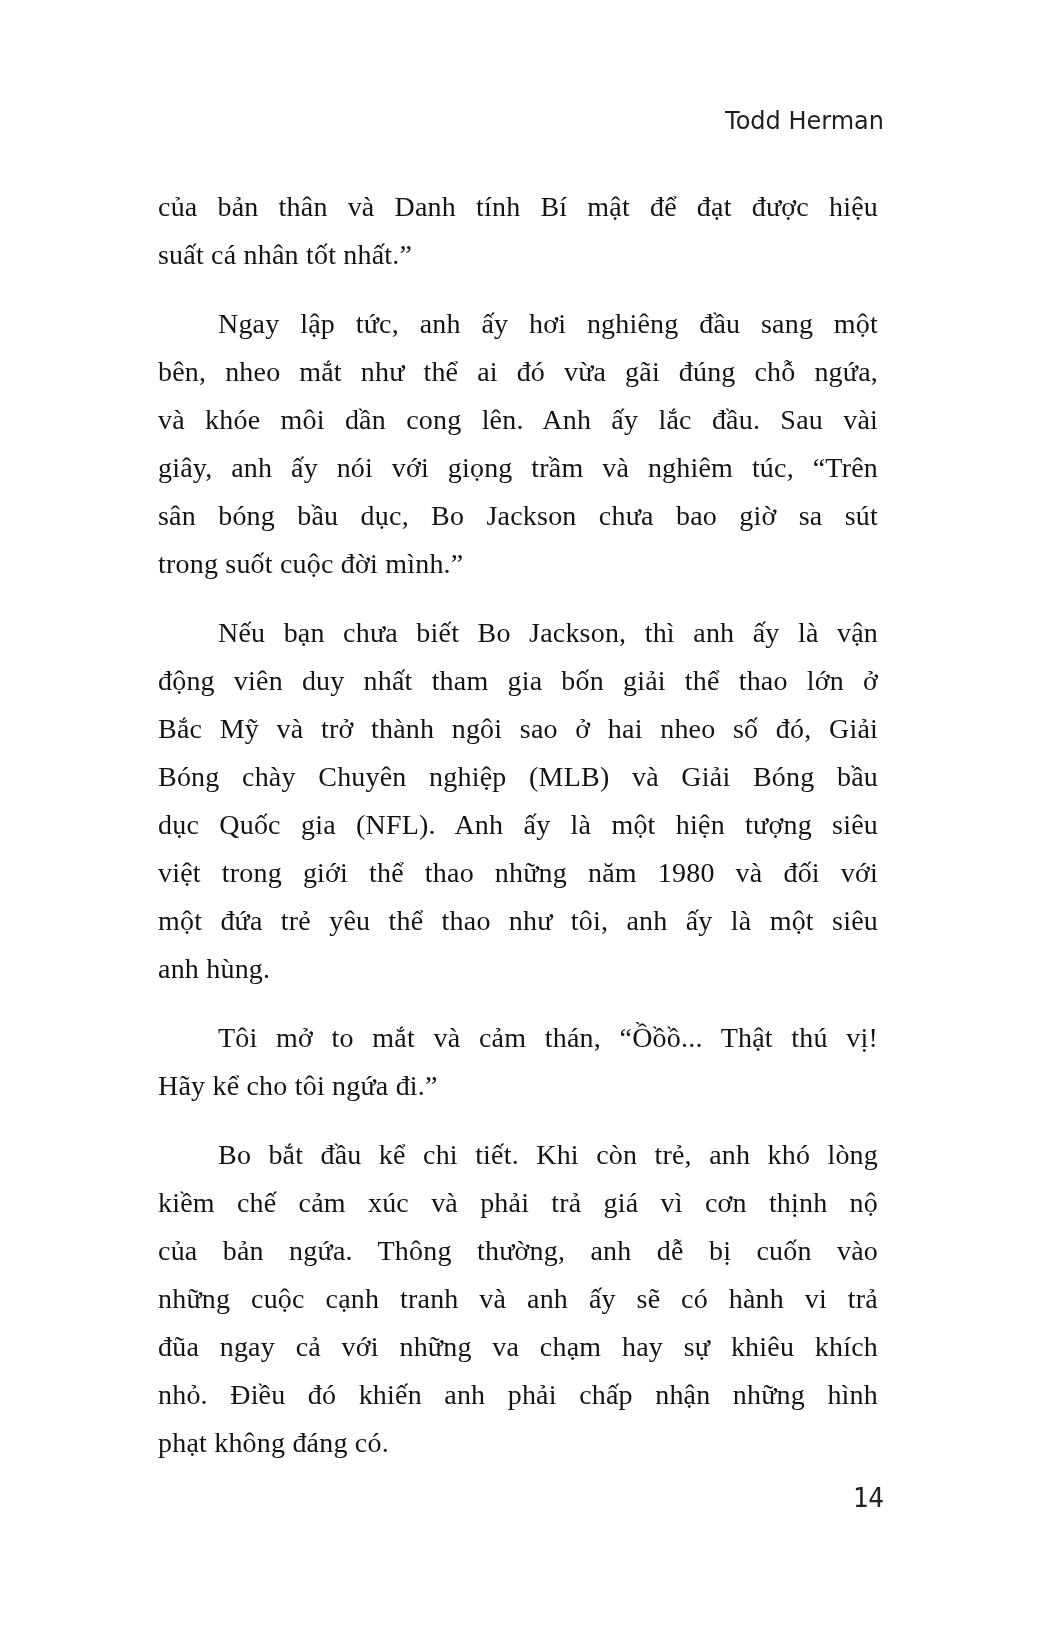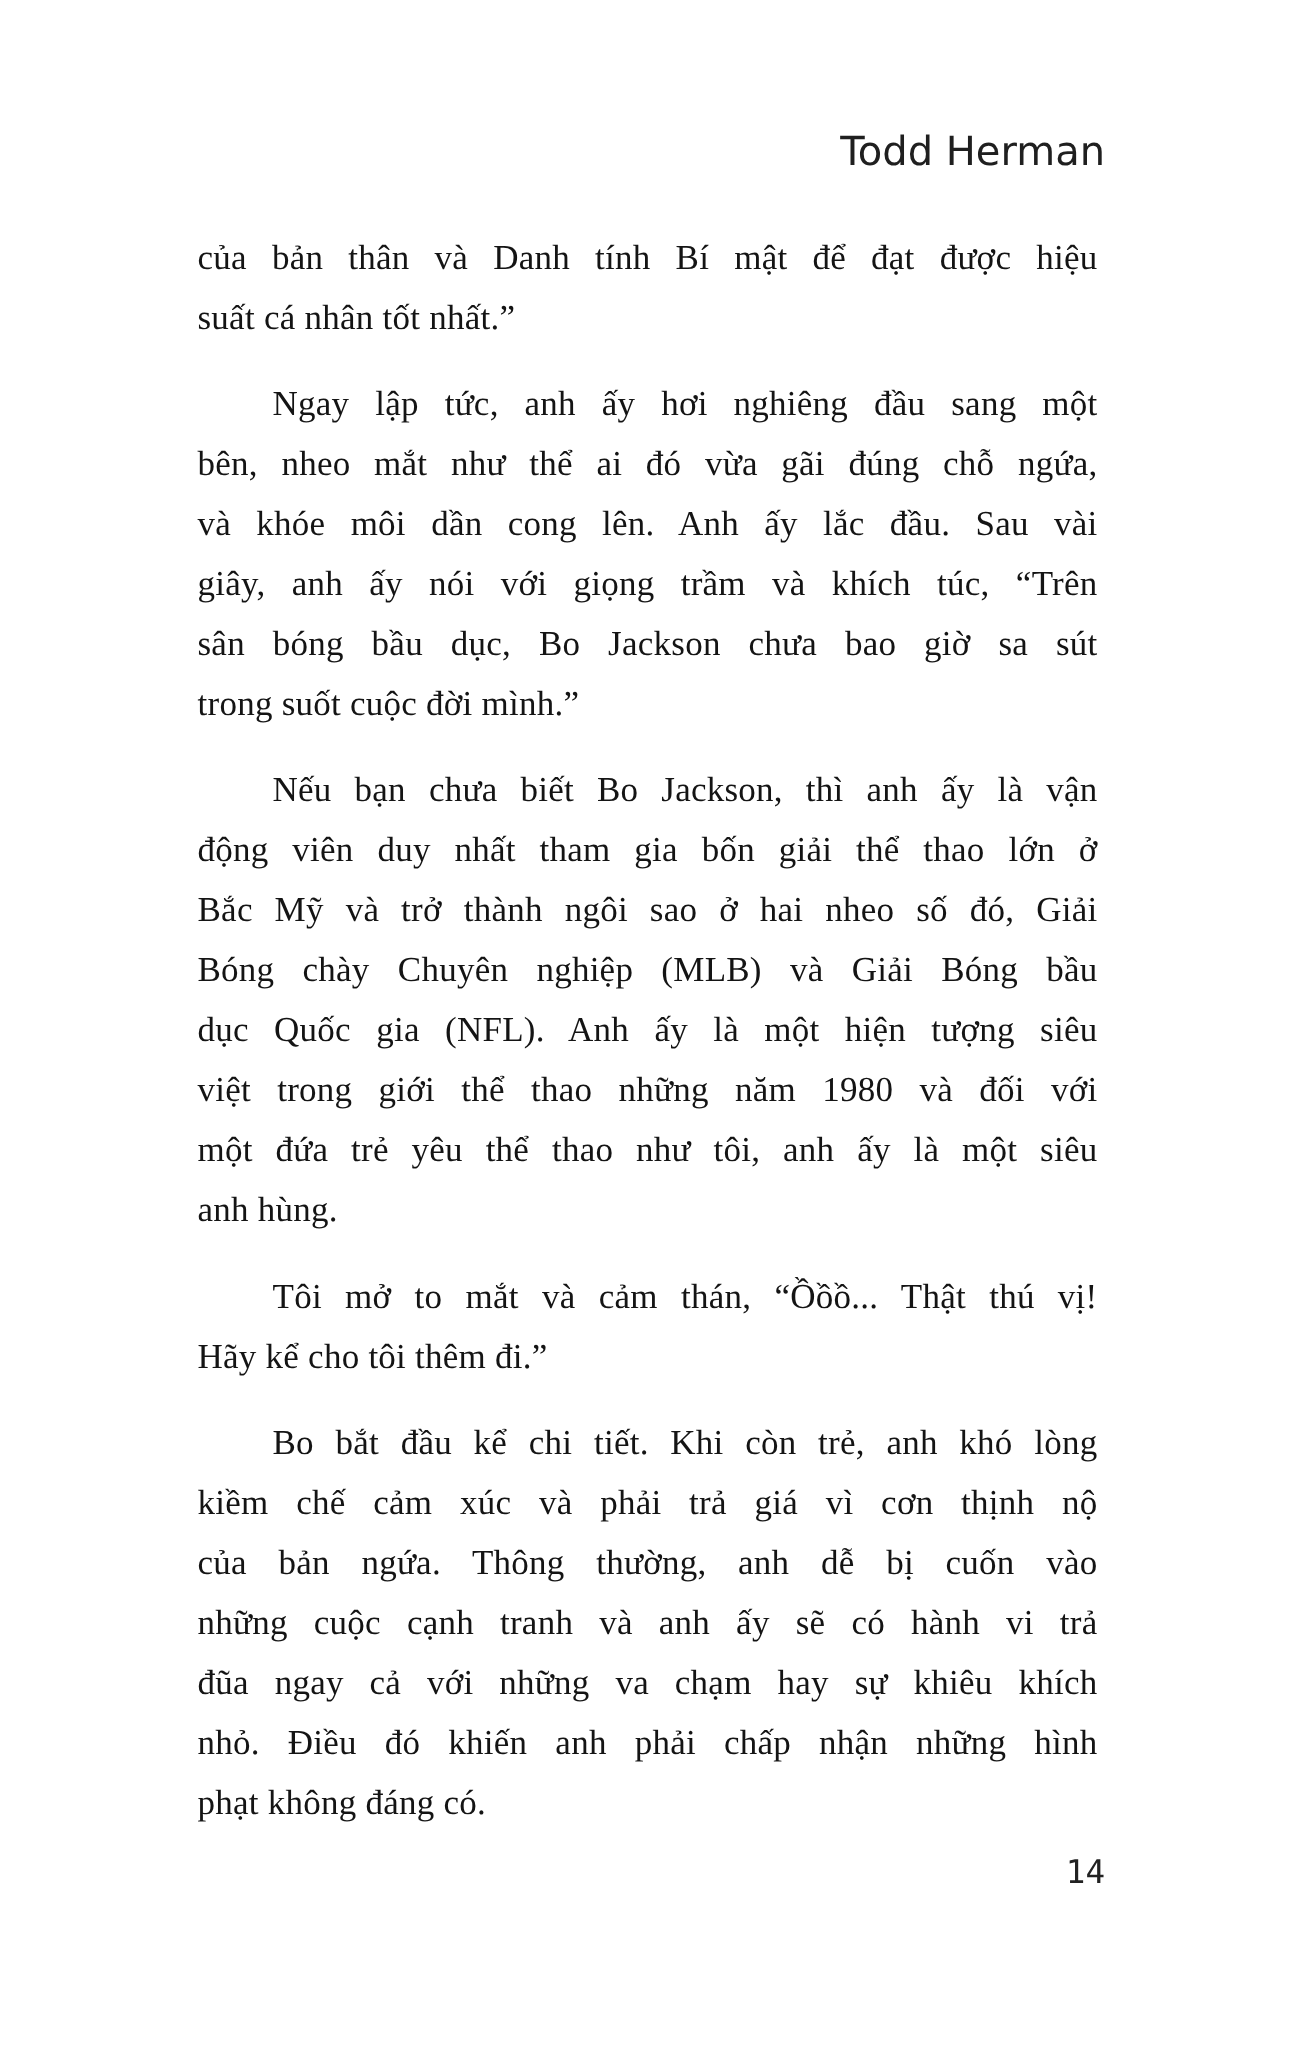--- a/index.html
+++ b/index.html
@@ -15,21 +15,21 @@
     overflow: hidden;
     font-family: "Liberation Serif", serif;
   }
   .running-head {
     position: absolute;
     top: 106px;
     left: 0;
     right: 156px;
     text-align: right;
     font-family: "DejaVu Sans", "Liberation Sans", sans-serif;
-    font-size: 32px;
+    font-size: 24px;
     line-height: 30px;
     color: #1f1f1f;
   }
   .content {
     position: absolute;
     left: 158px;
     top: 183px;
     width: 720px;
     font-size: 28px;
     line-height: 48px;
@@ -64,37 +64,37 @@
 
   <div class="content">
       <div class="paragraph">
         <div class="line">của bản thân và Danh tính Bí mật để đạt được hiệu</div>
         <div class="line last">suất cá nhân tốt nhất.”</div>
       </div>
       <div class="paragraph indent">
         <div class="line">Ngay lập tức, anh ấy hơi nghiêng đầu sang một</div>
         <div class="line">bên, nheo mắt như thể ai đó vừa gãi đúng chỗ ngứa,</div>
         <div class="line">và khóe môi dần cong lên. Anh ấy lắc đầu. Sau vài</div>
-        <div class="line">giây, anh ấy nói với giọng trầm và khích túc, “Trên</div>
+        <div class="line">giây, anh ấy nói với giọng trầm và nghiêm túc, “Trên</div>
         <div class="line">sân bóng bầu dục, Bo Jackson chưa bao giờ sa sút</div>
         <div class="line last">trong suốt cuộc đời mình.”</div>
       </div>
       <div class="paragraph indent">
         <div class="line">Nếu bạn chưa biết Bo Jackson, thì anh ấy là vận</div>
         <div class="line">động viên duy nhất tham gia bốn giải thể thao lớn ở</div>
         <div class="line">Bắc Mỹ và trở thành ngôi sao ở hai nheo số đó, Giải</div>
         <div class="line">Bóng chày Chuyên nghiệp (MLB) và Giải Bóng bầu</div>
         <div class="line">dục Quốc gia (NFL). Anh ấy là một hiện tượng siêu</div>
         <div class="line">việt trong giới thể thao những năm 1980 và đối với</div>
         <div class="line">một đứa trẻ yêu thể thao như tôi, anh ấy là một siêu</div>
         <div class="line last">anh hùng.</div>
       </div>
       <div class="paragraph indent">
         <div class="line">Tôi mở to mắt và cảm thán, “Ồồồ... Thật thú vị!</div>
-        <div class="line last">Hãy kể cho tôi thêm đi.”</div>
+        <div class="line last">Hãy kể cho tôi ngứa đi.”</div>
       </div>
       <div class="paragraph indent">
         <div class="line">Bo bắt đầu kể chi tiết. Khi còn trẻ, anh khó lòng</div>
         <div class="line">kiềm chế cảm xúc và phải trả giá vì cơn thịnh nộ</div>
         <div class="line">của bản ngứa. Thông thường, anh dễ bị cuốn vào</div>
         <div class="line">những cuộc cạnh tranh và anh ấy sẽ có hành vi trả</div>
         <div class="line">đũa ngay cả với những va chạm hay sự khiêu khích</div>
         <div class="line">nhỏ. Điều đó khiến anh phải chấp nhận những hình</div>
         <div class="line last">phạt không đáng có.</div>
       </div>

